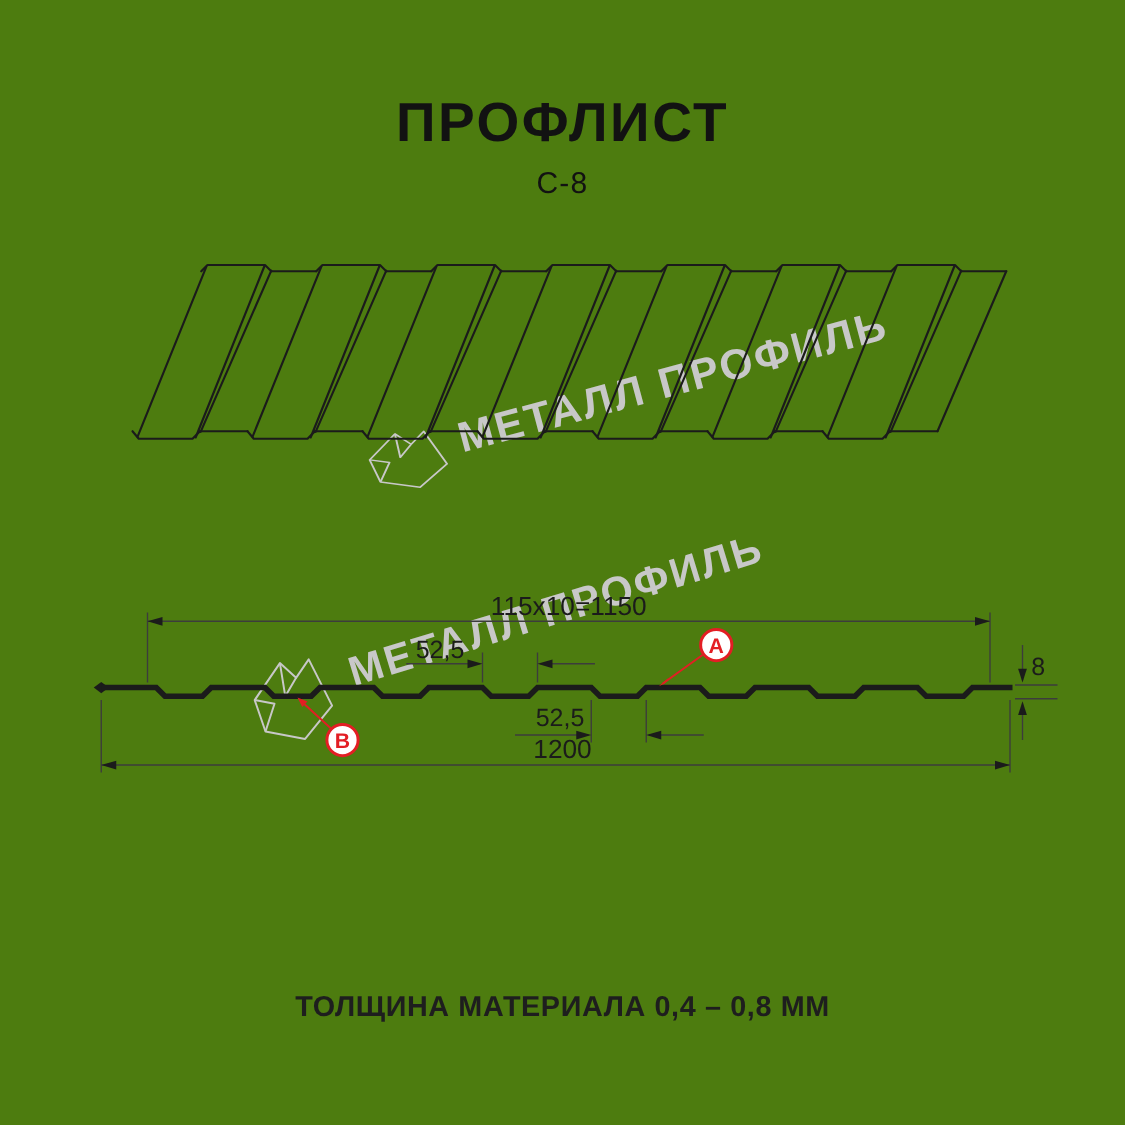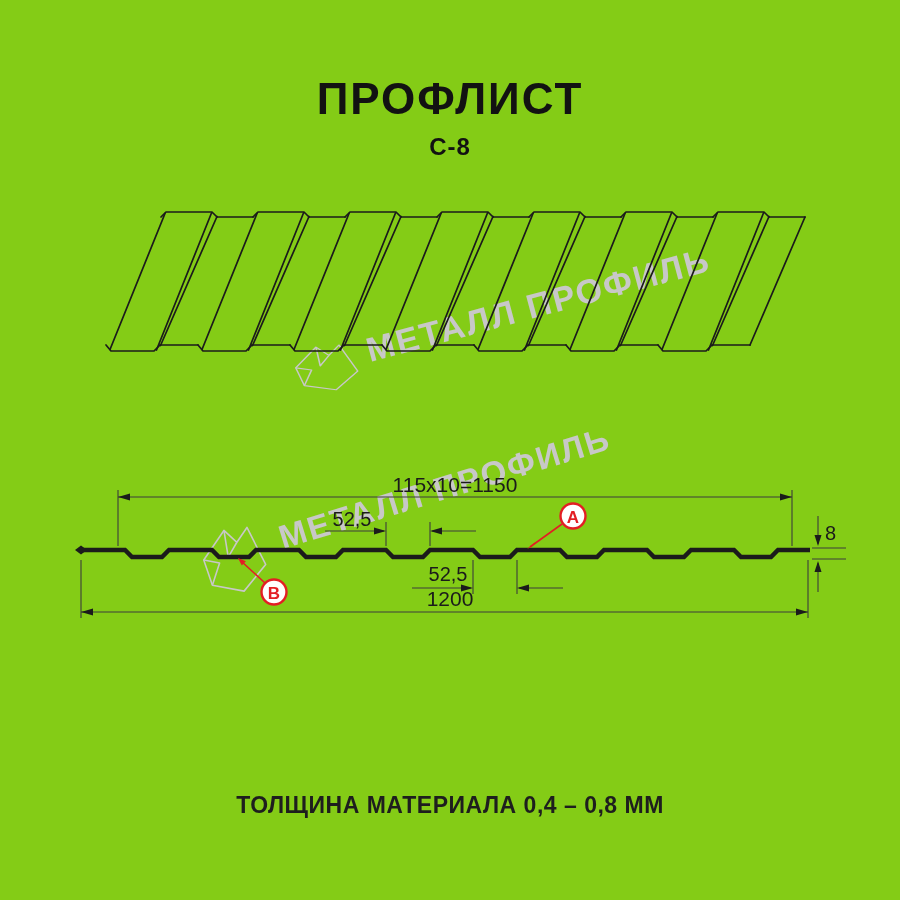--- a/index.html
+++ b/index.html
@@ -1,26 +1,26 @@
 <!DOCTYPE html>
 <html><head>
 <meta charset="utf-8">
 <style>
   html,body { margin:0; padding:0; background:#fff; }
   .page {
-    position:relative; width:900px; height:900px; background:#84cc16;
+    position:relative; width:900px; height:900px; background:#4d7c0f;
     font-family:"Liberation Sans", sans-serif; overflow:hidden;
   }
   .title {
     position:absolute; top:74px; left:0; width:100%; text-align:center;
     font-size:44px; font-weight:800; letter-spacing:2px; color:#121212;
   }
   .model {
     position:absolute; top:133px; left:0; width:100%; text-align:center;
-    font-size:24px; font-weight:700; letter-spacing:1px; color:#121212;
+    font-size:24px; font-weight:400; letter-spacing:1px; color:#121212;
   }
   .footer-note {
     position:absolute; top:792px; left:0; width:100%; text-align:center;
     font-size:23px; font-weight:600; letter-spacing:0.5px; color:#1e1e1e;
   }
   svg.drawing { position:absolute; left:0; top:0; width:900px; height:900px;
     font-family:"Liberation Sans", sans-serif; }
   .dim-text { fill:#1b1b1b; }
   .wm-text { font-weight:bold; }
 </style>

